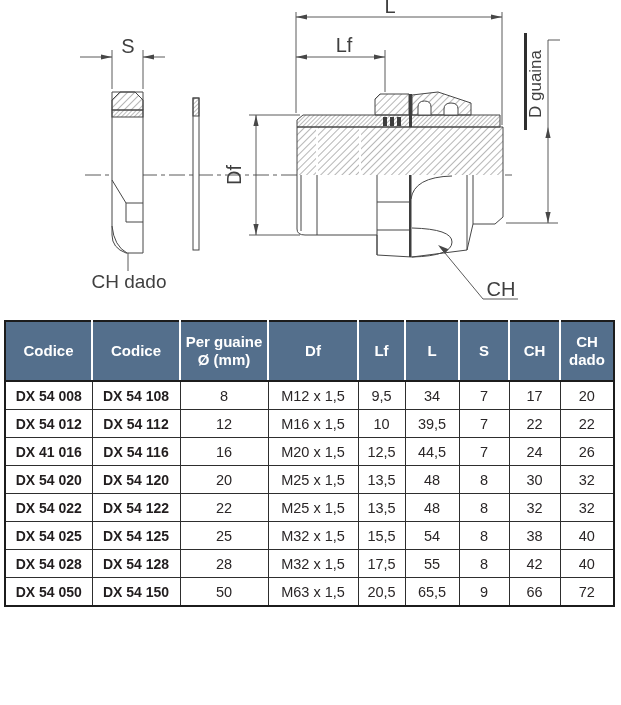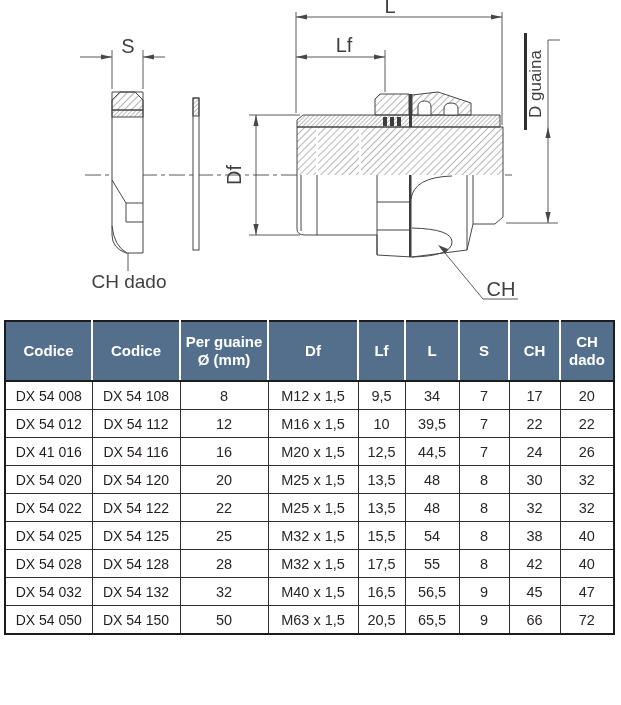--- a/index.html
+++ b/index.html
@@ -21,21 +21,21 @@
     height:58px;line-height:1.18;white-space:pre-line;
     border-left:2px solid #ffffff;border-bottom:2px solid var(--line,#1c1c1c);
     padding:0 2px;
   }
   table.spec th:first-child{border-left:none;}
   table.spec td{
     height:27px;text-align:center;vertical-align:middle;
     font-size:14.5px;color:var(--ink,#2a2627);
     border:1px solid #2e2e2e;padding:0 2px;background:#fff;
   }
-  table.spec td.code{font-weight:400;font-size:14px;color:#211d1e;}
+  table.spec td.code{font-weight:700;font-size:14px;color:#211d1e;}
 </style>
 </head>
 <body>
 
 <div class="sheet">
 
   <svg class="drawing" width="621" height="312" viewBox="0 0 621 312" xmlns="http://www.w3.org/2000/svg">
     <defs>
       <pattern id="h1" patternUnits="userSpaceOnUse" width="5" height="5" patternTransform="rotate(45)">
         <line x1="0" y1="0" x2="0" y2="5" stroke="#6e6e6e" stroke-width="1"></line>
@@ -251,31 +251,20 @@
           <td class="code">DX 54 128</td>
           <td>28</td>
           <td>M32 x 1,5</td>
           <td>17,5</td>
           <td>55</td>
           <td>8</td>
           <td>42</td>
           <td>40</td>
         </tr>
         <tr>
-          <td class="code">DX 54 032</td>
-          <td class="code">DX 54 132</td>
-          <td>32</td>
-          <td>M40 x 1,5</td>
-          <td>16,5</td>
-          <td>56,5</td>
-          <td>9</td>
-          <td>45</td>
-          <td>47</td>
-        </tr>
-        <tr>
           <td class="code">DX 54 050</td>
           <td class="code">DX 54 150</td>
           <td>50</td>
           <td>M63 x 1,5</td>
           <td>20,5</td>
           <td>65,5</td>
           <td>9</td>
           <td>66</td>
           <td>72</td>
         </tr>

